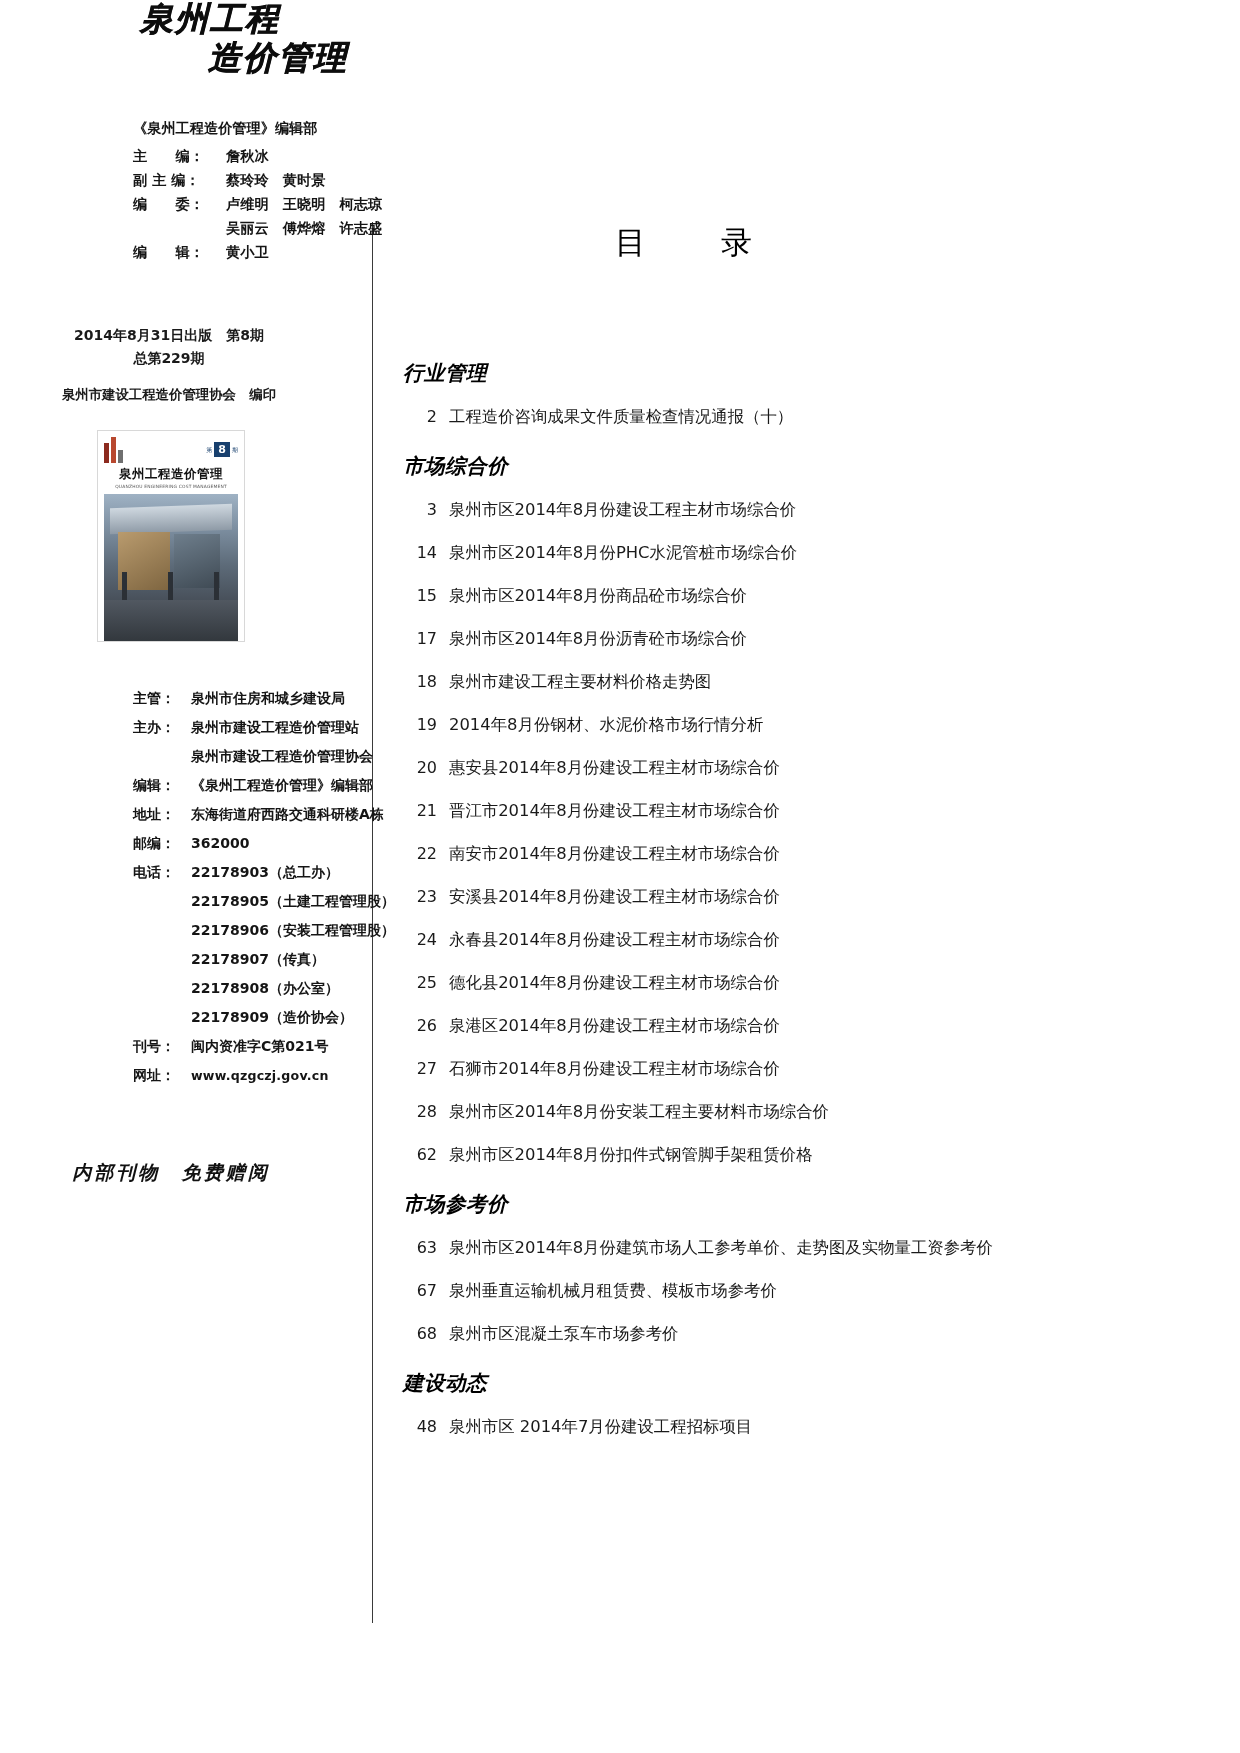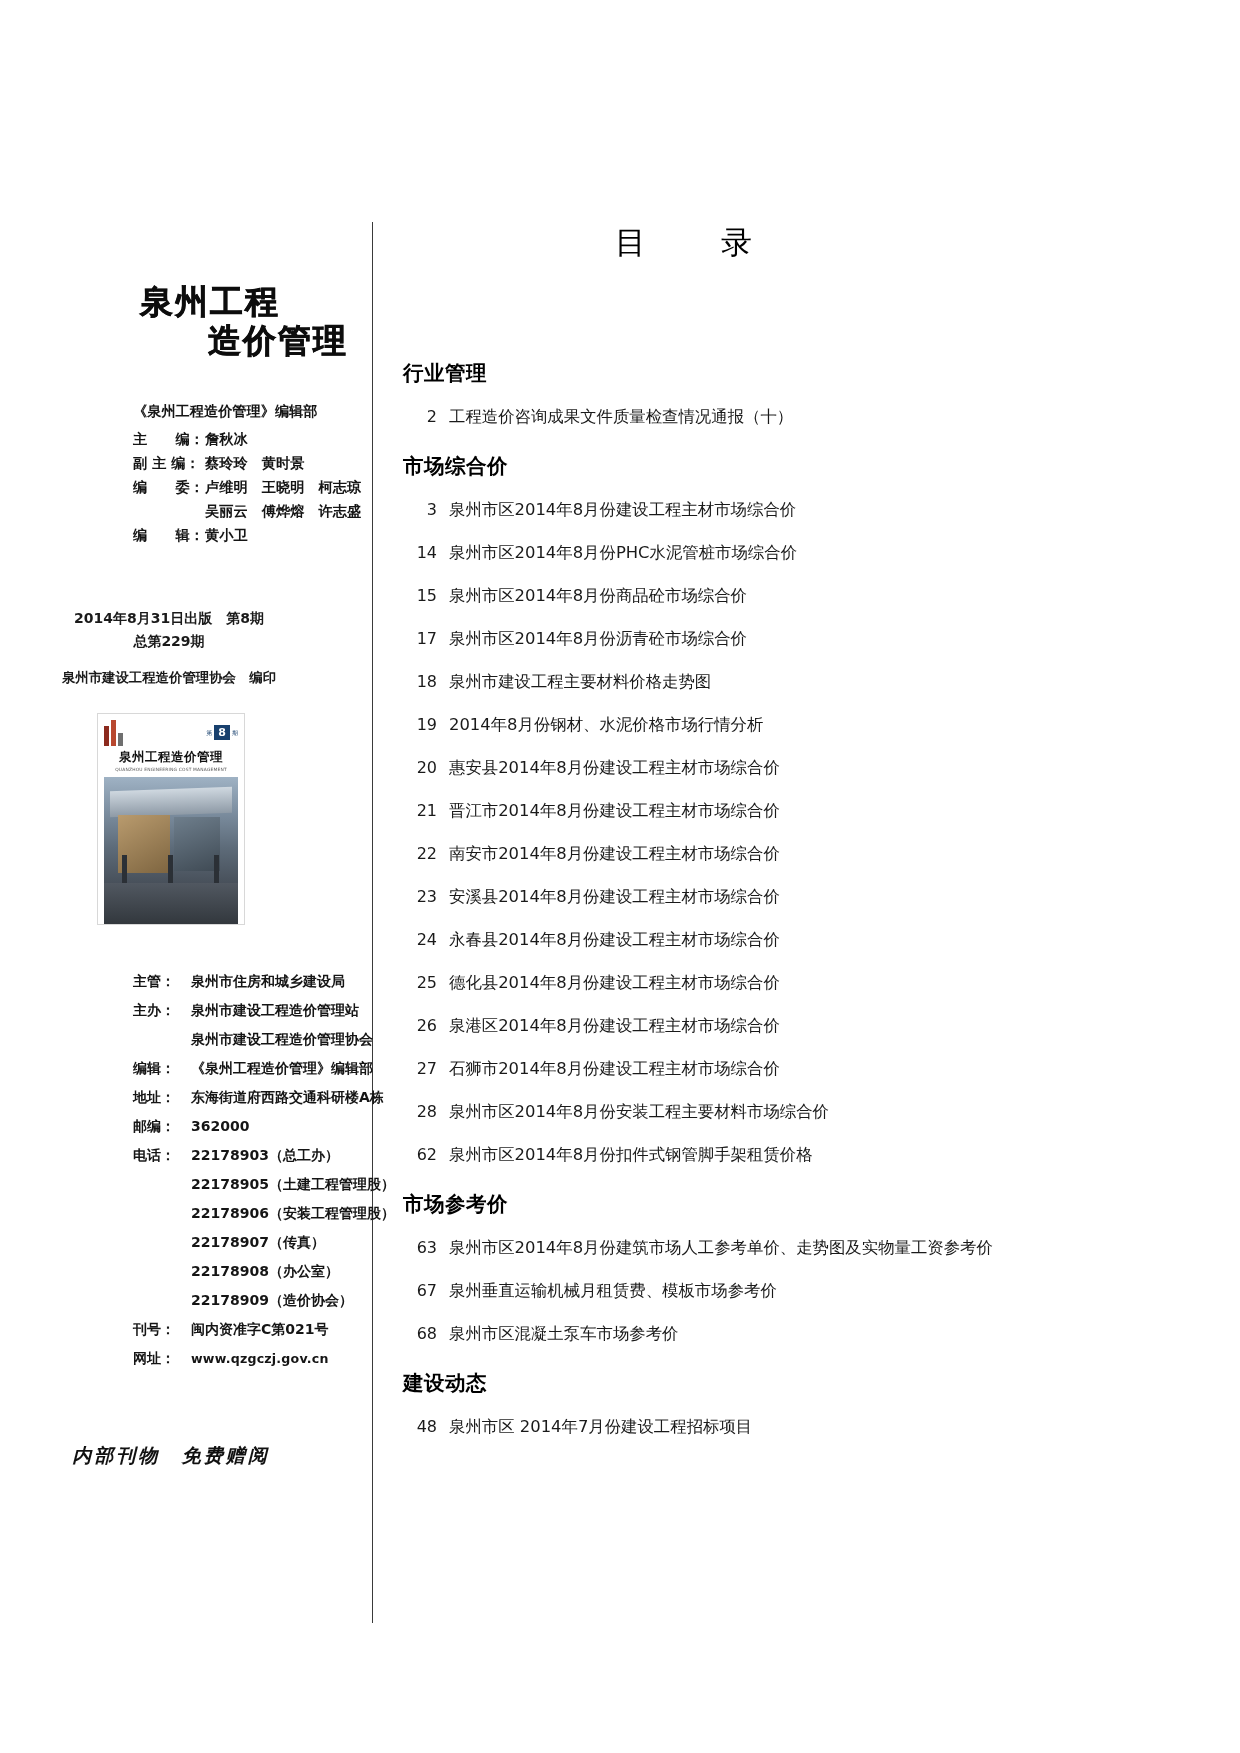--- a/index.html
+++ b/index.html
@@ -23,23 +23,23 @@
   }
 
   
   .left-col {
     width: 372px;
     position: relative;
     box-sizing: border-box;
     padding: 0;
   }
   .masthead {
-    margin-top: 283px;
     text-align: left;
     padding-left: 18px;
+    font-style: italic;
   }
   .masthead .mh-line1,
   .masthead .mh-line2 {
     font-family: "DejaVu Sans", "Liberation Sans", sans-serif;
     font-weight: 900;
     font-size: 33px;
     letter-spacing: 2px;
     color: #0d0d0d;
     line-height: 1.18;
     -webkit-text-stroke: 0.6px #0d0d0d;
@@ -49,21 +49,21 @@
 
   .staff {
     margin-top: 38px;
     padding-left: 133px;
     font-size: 14.2px;
     line-height: 24px;
     color: #151515;
     font-weight: 700;
   }
   .staff .dept { margin-bottom: 4px; letter-spacing: 0px; }
-  .staff-row { display: flex; white-space: pre; }
+  .staff-row { display: flex; white-space: pre; gap: 21px; }
   .staff-row .role {
     display: inline-block;
     width: 72px;
     flex: none;
   }
   .staff-row .names { flex: 1; }
 
   .pubinfo {
     margin-top: 60px;
     text-align: center;
@@ -210,20 +210,21 @@
   .toc-body {
     margin-top: 95px;
     padding-left: 12px;
   }
   .sec-head {
     font-size: 20.5px;
     font-weight: 800;
     color: #000;
     margin: 4px 0 8px 0;
     letter-spacing: 0.5px;
+    font-style: italic;
   }
   .sec-head.sp { margin-top: 14px; }
   .toc-entry {
     display: flex;
     align-items: baseline;
     font-size: 16.4px;
     line-height: 43px;
     color: #1a1a1a;
     white-space: nowrap;
   }

